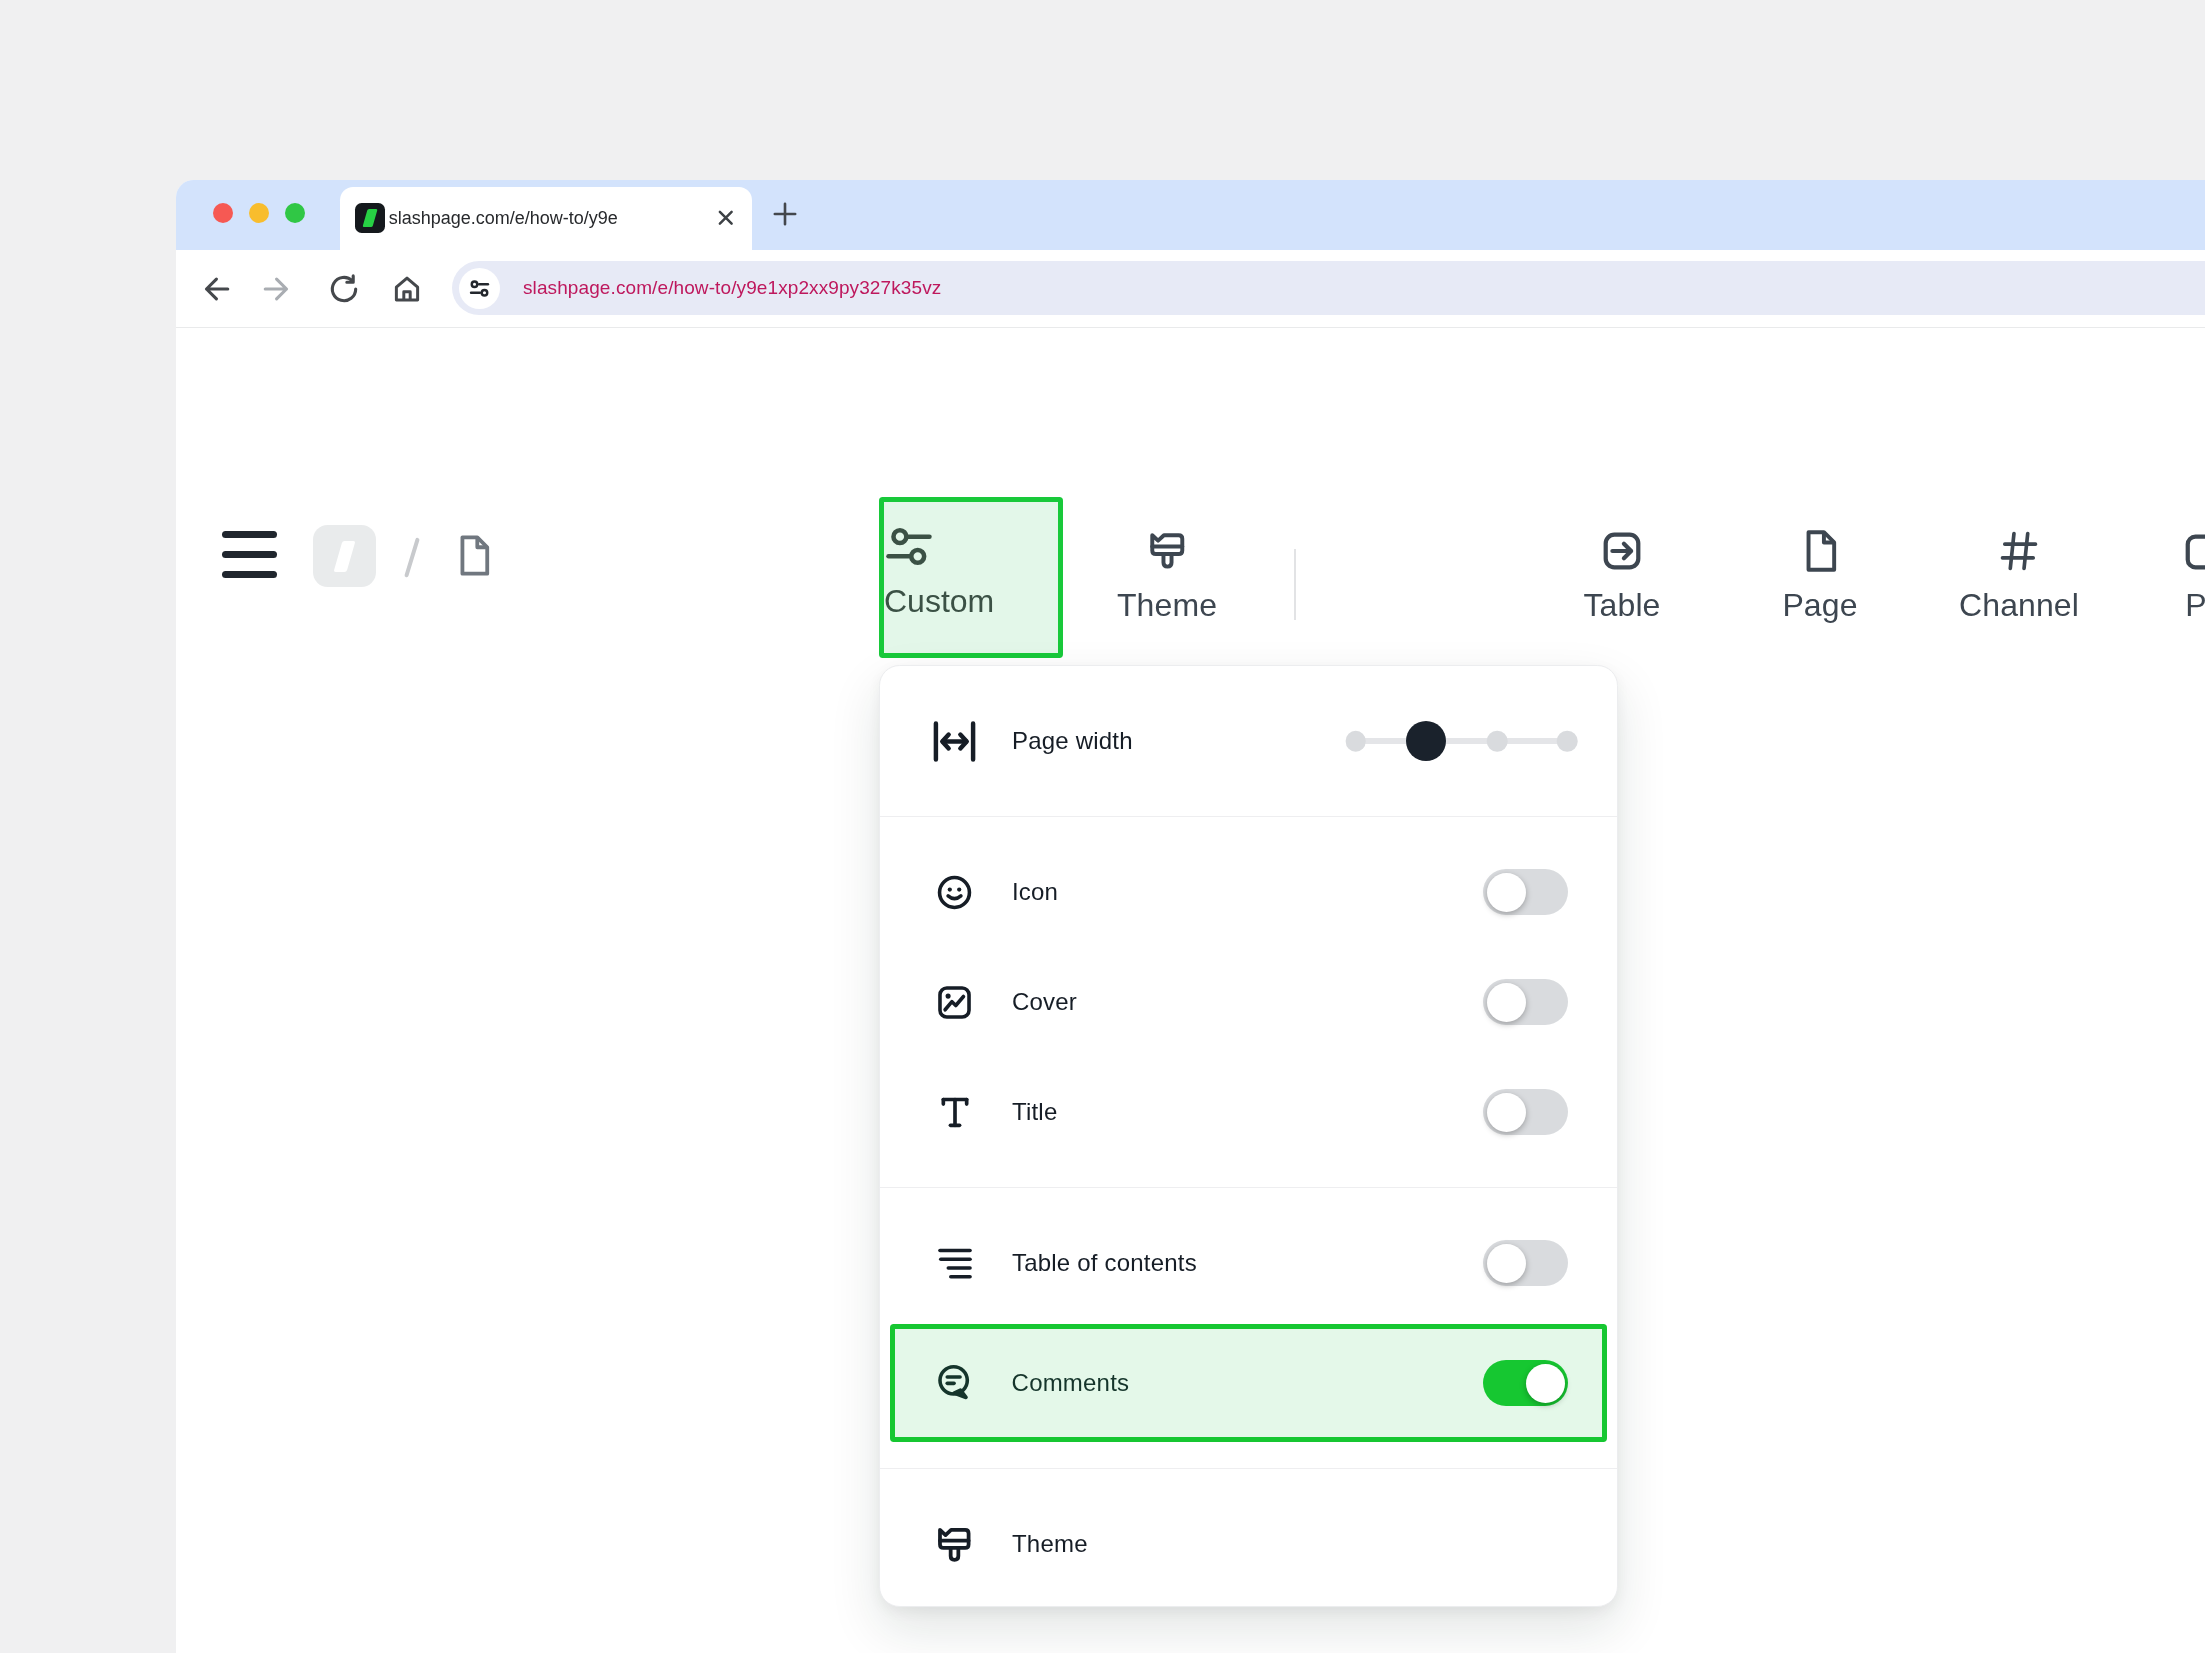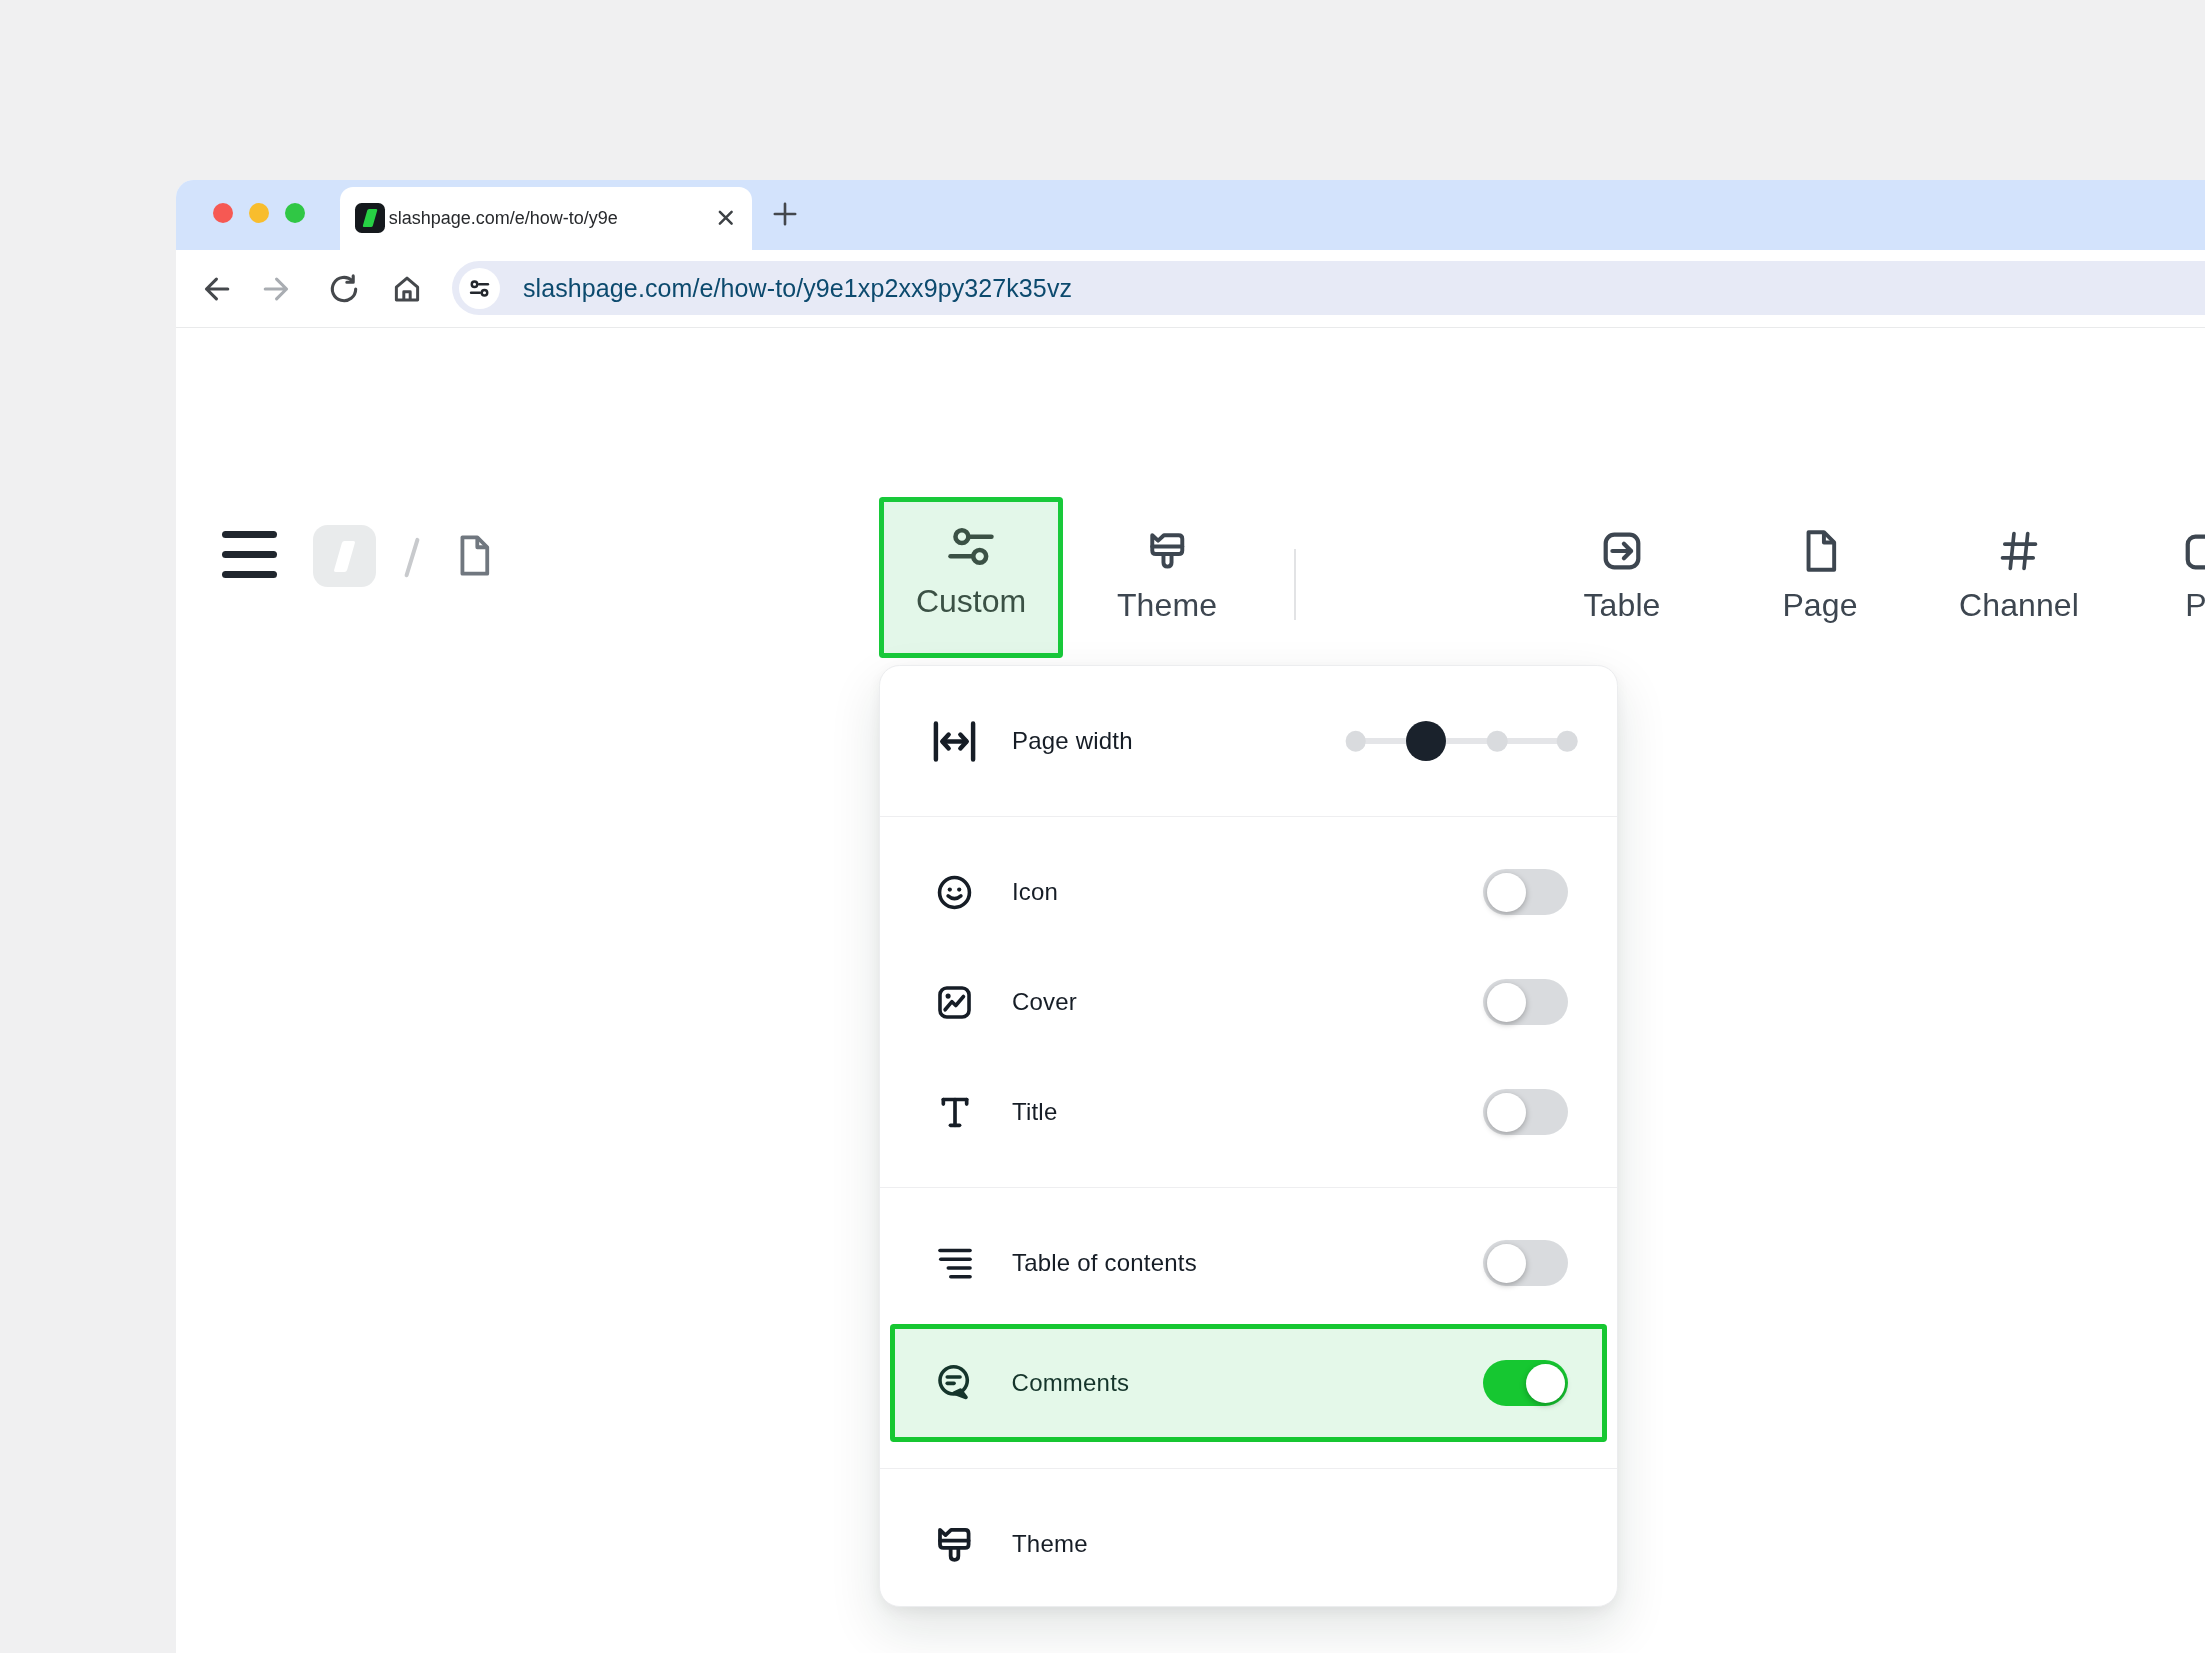--- a/index.html
+++ b/index.html
@@ -35,21 +35,21 @@
   .ic-back    { left:39px;  color:#45484c; }
   .ic-forward { left:102px; color:#a9adb2; }
   .ic-reload  { left:168px; color:#45484c; }
   .ic-home    { left:231px; color:#45484c; }
 
   .urlbar { position:absolute; left:276px; top:11px; right:0; height:54px; background:#e7eaf6;
             border-radius:27px 0 0 27px; }
   .site-chip { position:absolute; left:6.6px; top:6.6px; width:41px; height:41px; background:#fff; border-radius:50%;
                display:flex; align-items:center; justify-content:center; color:#23272d; }
   .url-text { position:absolute; left:71px; top:50%; transform:translateY(-50%);
-              font-size:25px; font-weight:500; color:#0c4a6e; letter-spacing:0.1px; white-space:nowrap; }
+              font-size:19px; font-weight:500; color:#be185d; letter-spacing:0.1px; white-space:nowrap; }
 
   
   .content { position:relative; height:calc(100% - 149px); background:#fff; }
 
   .hamburger { position:absolute; left:46px; top:203px; width:55px; height:47px;
                display:flex; flex-direction:column; justify-content:space-between; }
   .hamburger span { display:block; height:7.4px; border-radius:4.4px; background:#20262e; }
 
   .site-logo { position:absolute; left:137px; top:197px; width:63px; height:62px; border-radius:14.7px;
                background:#e9ebec; display:flex; align-items:center; justify-content:center; }
@@ -60,21 +60,21 @@
   .crumb-doc { position:absolute; left:278px; top:206px; color:#70777f; display:flex; }
 
   
   .tb-item { position:absolute; top:196px; width:154px; height:110px; display:flex; flex-direction:column;
              align-items:center; color:#3d4650; }
   .tb-item .ic { height:53px; display:flex; align-items:center; justify-content:center; }
   .tb-item .lbl { margin-top:10.3px; font-size:32px; font-weight:500; letter-spacing:0.1px; }
 
   .custom-btn { position:absolute; left:703px; top:169px; width:184px; height:161px;
                 background:#e3f7e9; border:5.1px solid #18c93a; border-radius:3.7px;
-                display:flex; flex-direction:column; align-items:center; padding-top:23px; color:#3b5145; }
+                display:flex; flex-direction:column; align-items:flex-start; padding-top:23px; color:#3b5145; }
   .custom-btn .lbl { margin-top:15.4px; font-size:32px; font-weight:500; }
 
   .tb-divider { position:absolute; left:1118px; top:221px; width:2.2px; height:71px; background:#e2e3e5; }
 
   .add-circle { width:51px; height:51px; border-radius:50%; background:#333d47;
                 display:flex; align-items:center; justify-content:center; color:#fff; }
 
   
   .panel { position:absolute; left:703px; top:337px; width:739px; height:942px; background:#fff;
            border:0.7px solid #ecedef; border-radius:20.6px;

